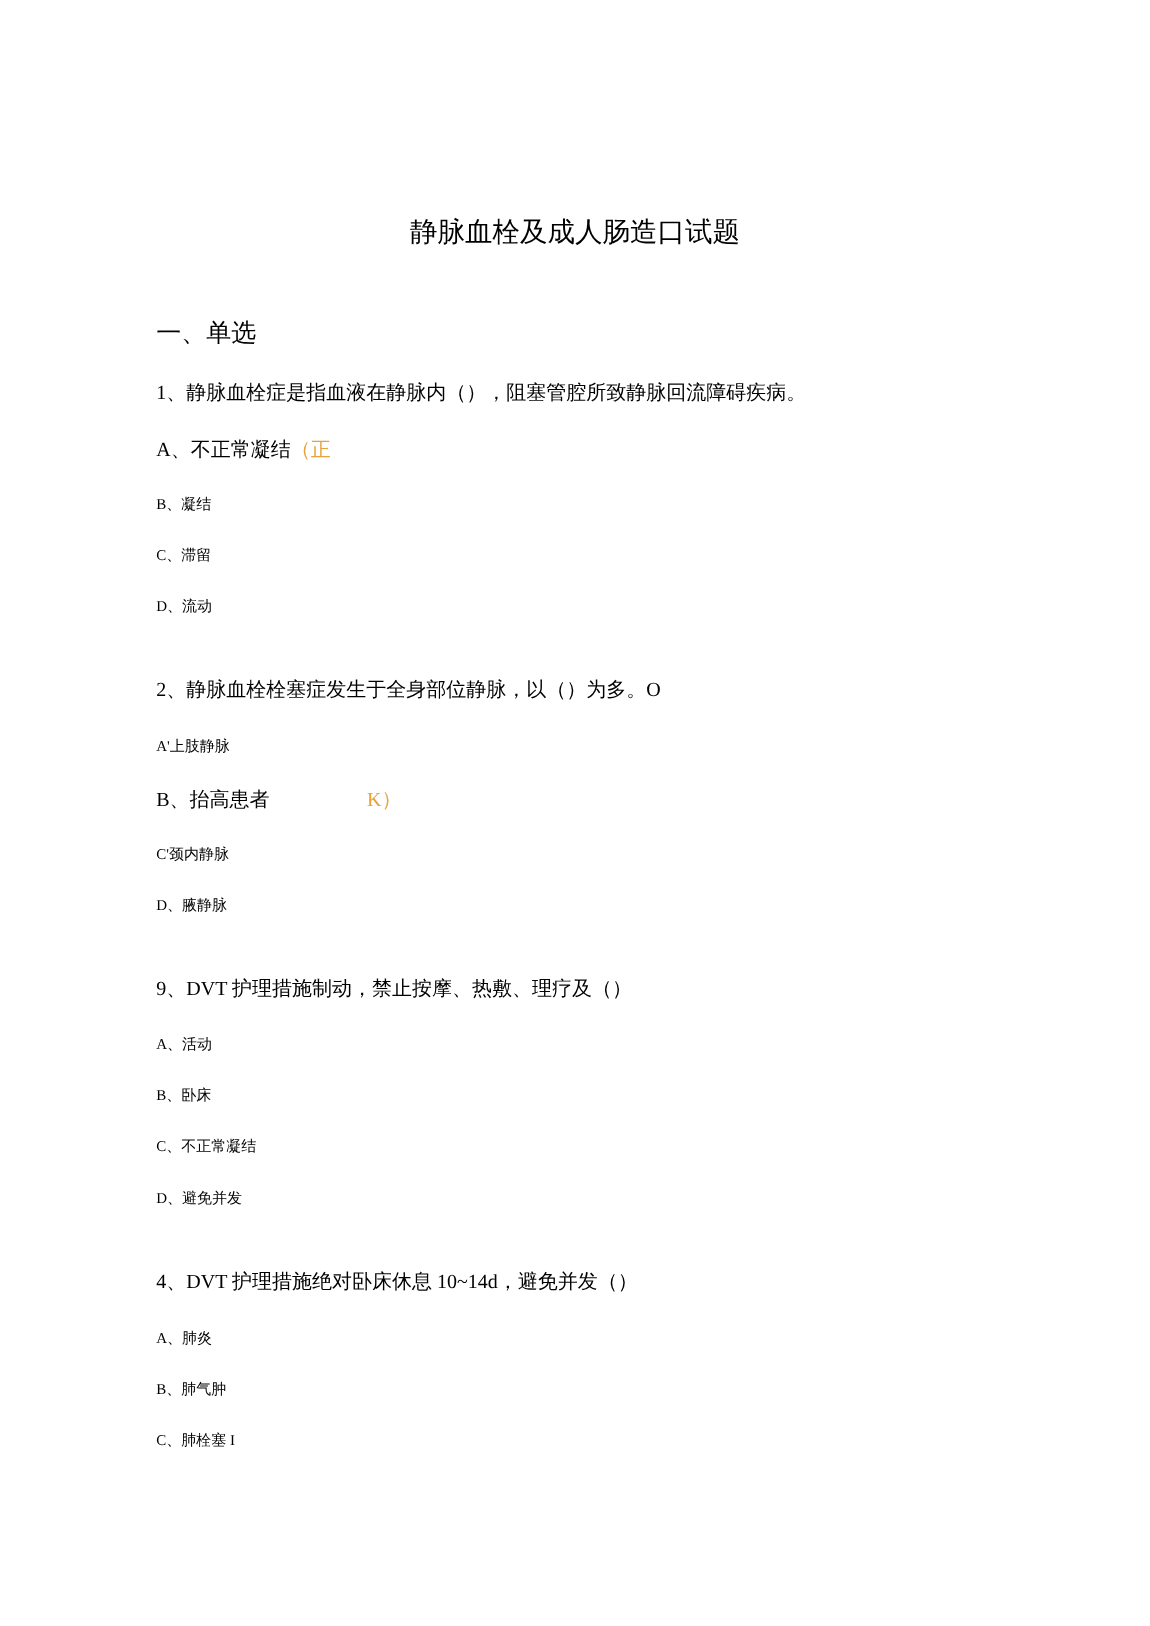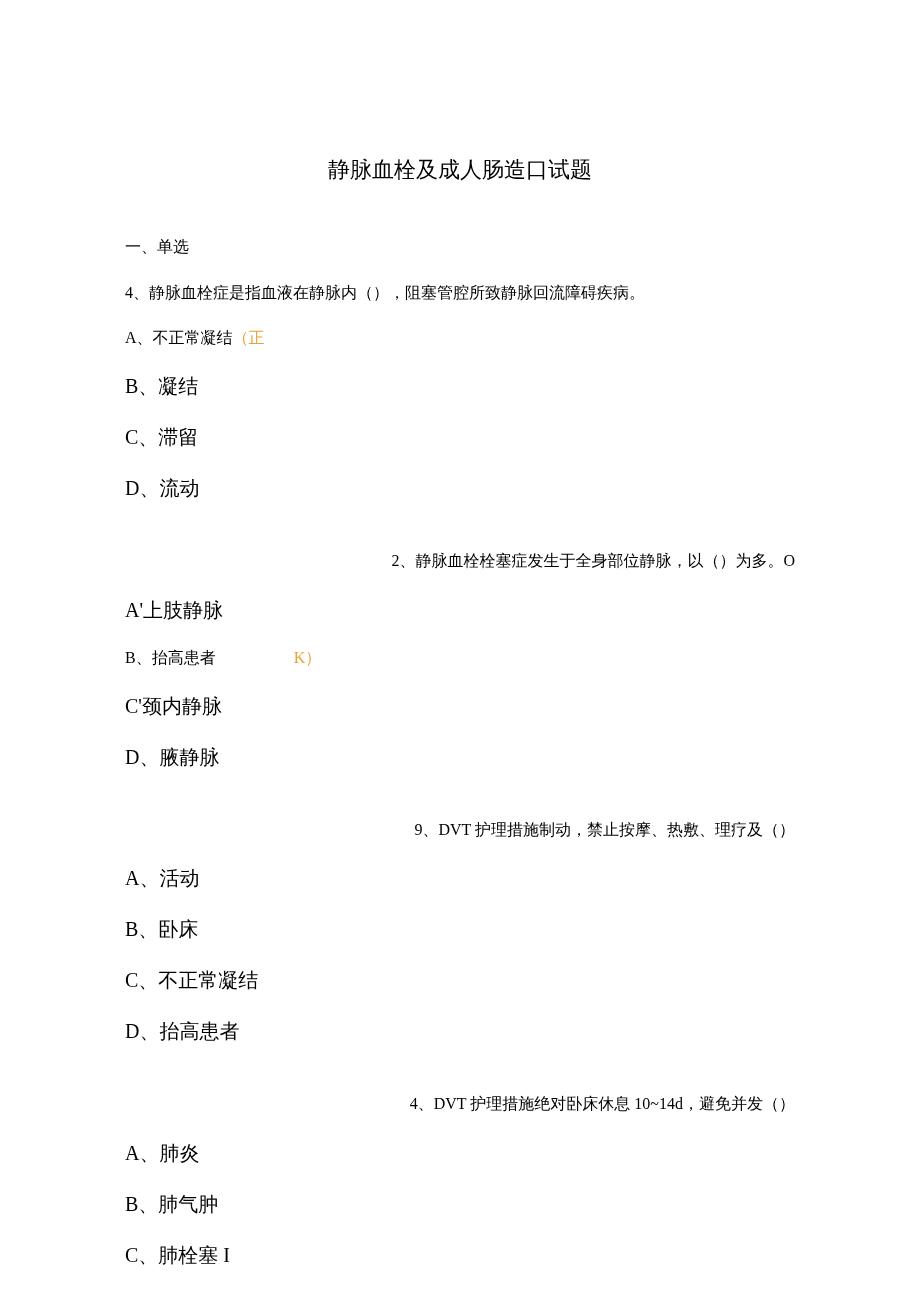--- a/index.html
+++ b/index.html
@@ -14,80 +14,80 @@
       font-family: "SimSun", "宋体", serif;
       padding: 155px 125px 0 125px;
       color: #000000;
     }
     .title {
       text-align: center;
       font-size: 22px;
       font-weight: normal;
       margin-bottom: 52px;
       font-family: "SimSun", "宋体", serif;
+      margin-top: 16px;
     }
     .section-heading {
-      font-size: 16px;
+      font-size: 20px;
       margin-bottom: 24px;
       font-family: "SimSun", "宋体", serif;
     }
     .question {
       font-size: 16px;
       margin-bottom: 24px;
       font-family: "SimSun", "宋体", serif;
       line-height: 1.4;
     }
     .option {
-      font-size: 20px;
+      font-size: 12px;
       margin-bottom: 24px;
       font-family: "SimSun", "宋体", serif;
     }
     .option-with-answer {
       font-size: 16px;
       margin-bottom: 24px;
       font-family: "SimSun", "宋体", serif;
     }
     .answer-mark {
       color: #e8a238;
       font-family: "SimSun", "宋体", serif;
     }
     .block-gap {
       margin-top: 48px;
-      text-align: right;
     }
     .inline-gap {
       display: inline-block;
       width: 78px;
     }
   </style>
 </head>
 <body>
 
 <h1 class="title">静脉血栓及成人肠造口试题</h1>
 
 <div class="section-heading">一、单选</div>
 
-<div class="question">4、静脉血栓症是指血液在静脉内（），阻塞管腔所致静脉回流障碍疾病。</div>
+<div class="question">1、静脉血栓症是指血液在静脉内（），阻塞管腔所致静脉回流障碍疾病。</div>
 <div class="option-with-answer">
   <span>A、不正常凝结</span><span class="answer-mark">（正</span>
 </div>
 <div class="option">B、凝结</div>
 <div class="option">C、滞留</div>
 <div class="option">D、流动</div>
 
 <div class="question block-gap">2、静脉血栓栓塞症发生于全身部位静脉，以（）为多。O</div>
 <div class="option">A'上肢静脉</div>
 <div class="option-with-answer">
   <span>B、抬高患者</span><span class="inline-gap"></span><span class="answer-mark">K）</span>
 </div>
 <div class="option">C'颈内静脉</div>
 <div class="option">D、腋静脉</div>
 
 <div class="question block-gap">9、DVT 护理措施制动，禁止按摩、热敷、理疗及（）</div>
 <div class="option">A、活动</div>
 <div class="option">B、卧床</div>
 <div class="option">C、不正常凝结</div>
-<div class="option">D、抬高患者</div>
+<div class="option">D、避免并发</div>
 
 <div class="question block-gap">4、DVT 护理措施绝对卧床休息 10~14d，避免并发（）</div>
 <div class="option">A、肺炎</div>
 <div class="option">B、肺气肿</div>
 <div class="option">C、肺栓塞 I</div>
 
 </body></html>

